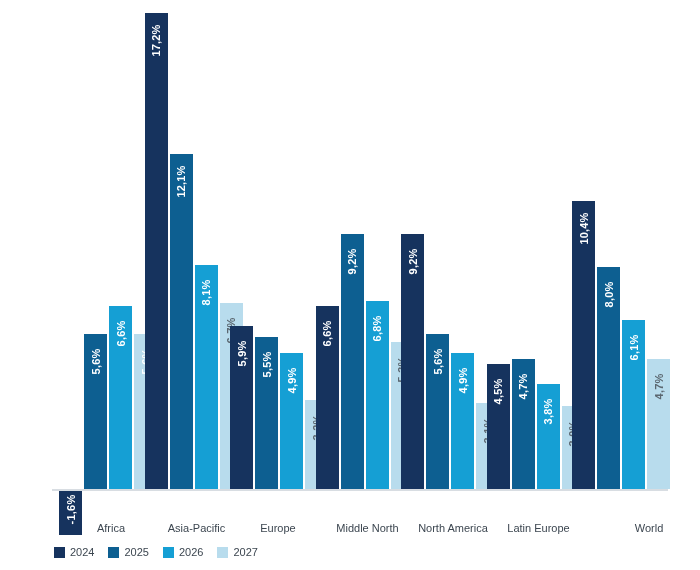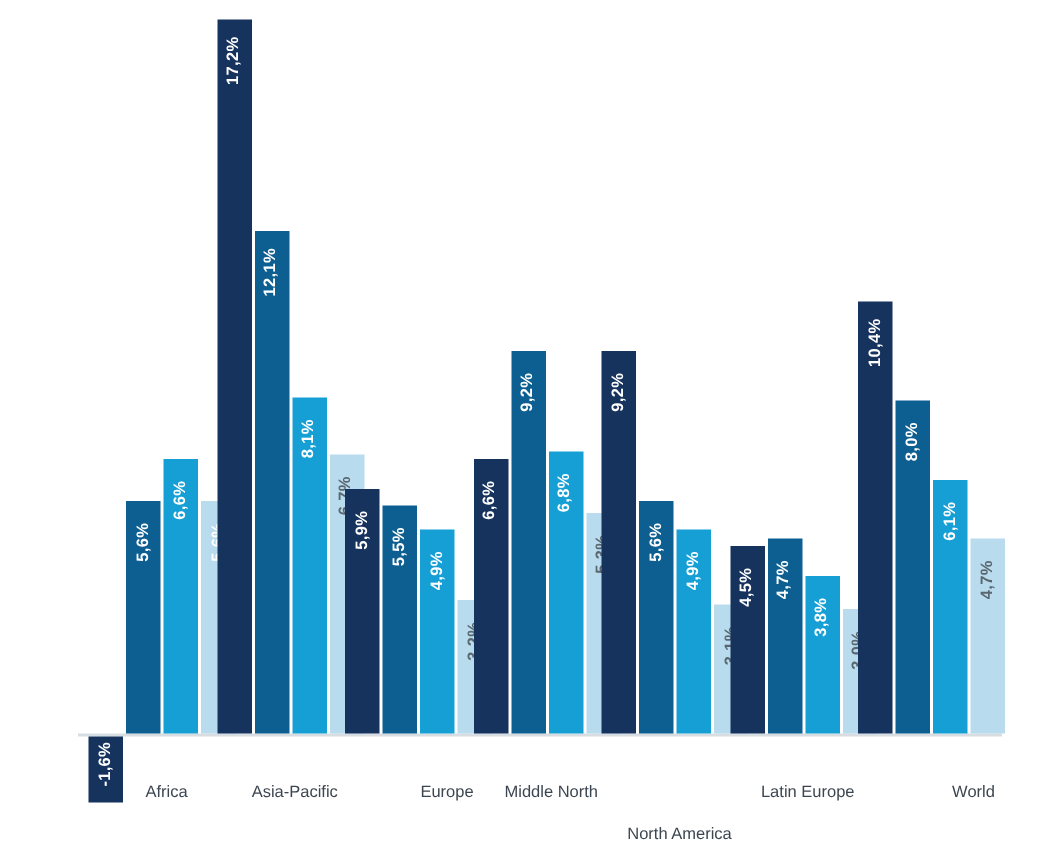--- a/index.html
+++ b/index.html
@@ -297,21 +297,39 @@
               <span class="bar-label lab-dark">4,7%</span>
             </div>
           </div>
         </div>
       </div>
   </div>
 
   <div id="category-labels">
       <div class="cat-label" style="left: 19px; width: 104px; color: rgb(60, 70, 80);">Africa</div>
       <div class="cat-label" style="left: 104.5px; width: 104px; color: rgb(60, 70, 80);">Asia-Pacific</div>
-      <div class="cat-label" style="left: 206px; width: 104px; color: rgb(60, 70, 80);">Europe</div>
+      <div class="cat-label" style="left: 186px; width: 104px; color: rgb(60, 70, 80);">Europe</div>
       <div class="cat-label" style="left: 275.5px; width: 104px; color: rgb(60, 70, 80);">Middle North</div>
-      <div class="cat-label" style="left: 361px; width: 104px; color: rgb(60, 70, 80); margin-top: 28px;">North America</div>
+      <div class="cat-label" style="left: 361px; width: 104px; color: rgb(60, 70, 80);">North America</div>
       <div class="cat-label" style="left: 446.5px; width: 104px; color: rgb(60, 70, 80);">Latin Europe</div>
       <div class="cat-label" style="left: 557px; width: 104px; color: rgb(60, 70, 80);">World</div>
     </div>
 
+  <div id="legend">
+      <div class="legend-item">
+        <span class="legend-swatch" style="background: rgb(22, 51, 94);"></span>
+        <span class="legend-text">2024</span>
+      </div>
+      <div class="legend-item">
+        <span class="legend-swatch" style="background: rgb(13, 95, 145);"></span>
+        <span class="legend-text">2025</span>
+      </div>
+      <div class="legend-item">
+        <span class="legend-swatch" style="background: rgb(21, 159, 212);"></span>
+        <span class="legend-text">2026</span>
+      </div>
+      <div class="legend-item">
+        <span class="legend-swatch" style="background: rgb(184, 220, 237);"></span>
+        <span class="legend-text">2027</span>
+      </div>
+    </div>
 
 </div>
 
 </body></html>

